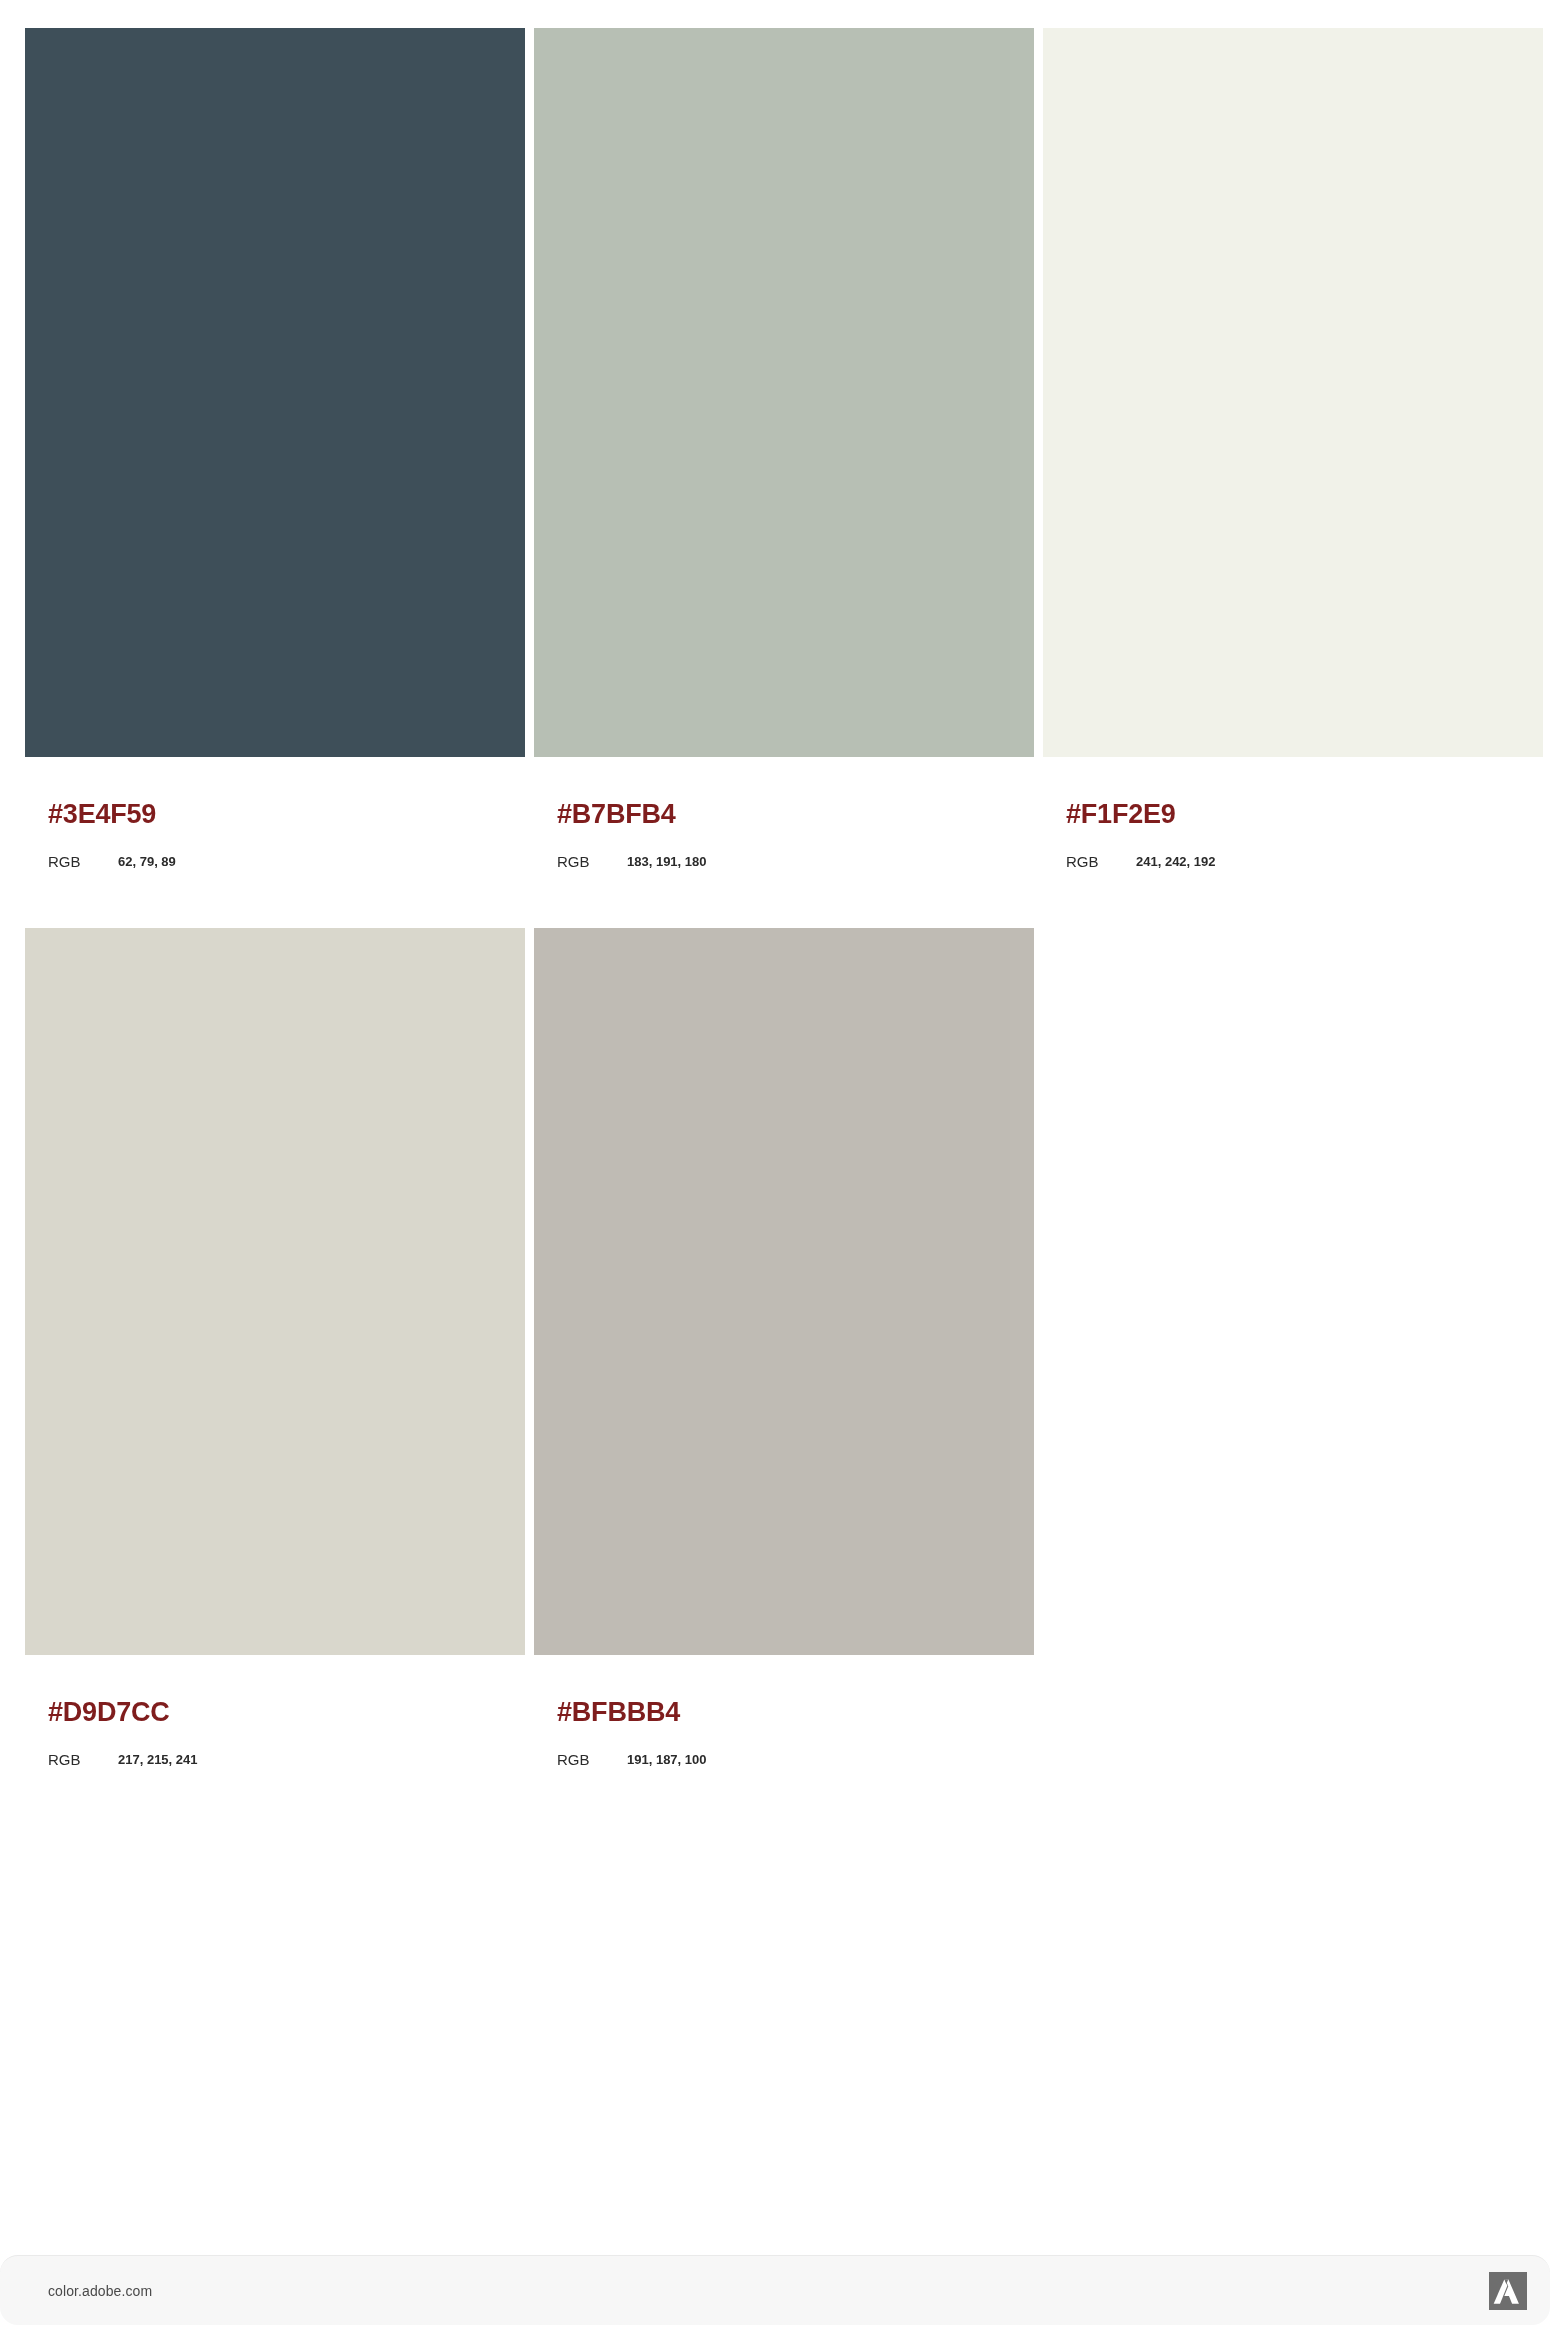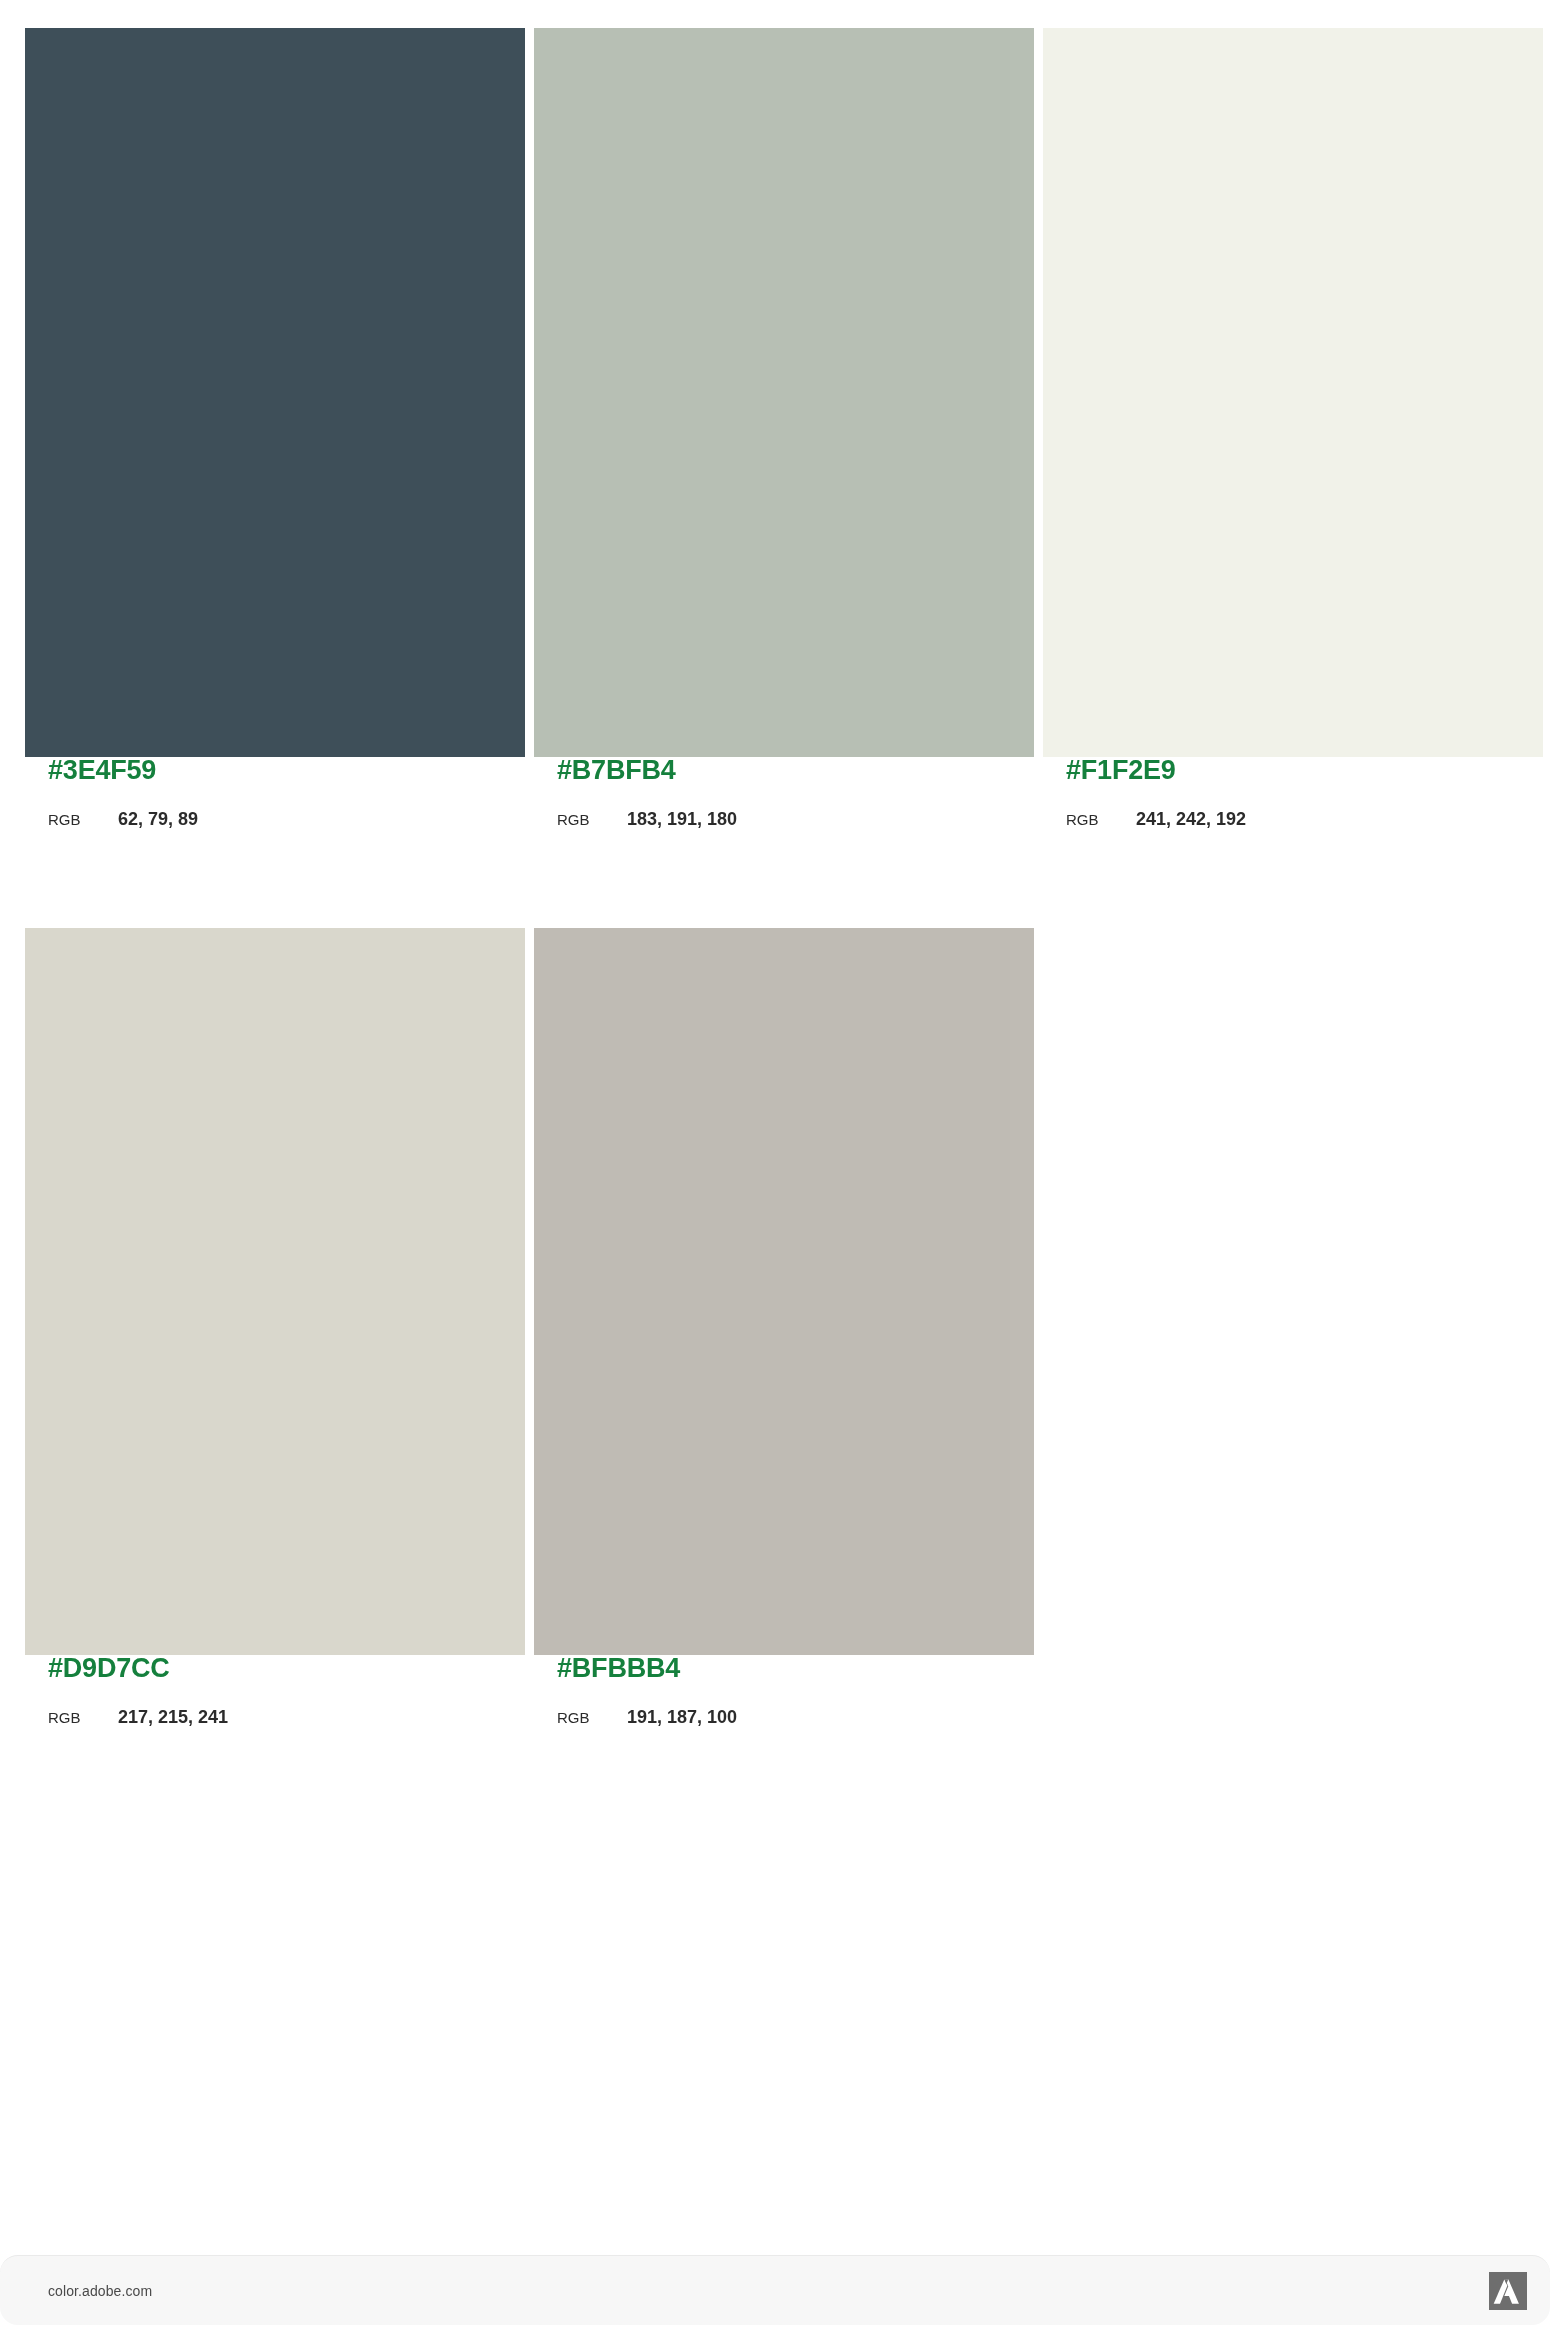--- a/index.html
+++ b/index.html
@@ -57,22 +57,23 @@
     height: 727px;
   }
 
   .meta {
     padding-left: 23px;
   }
 
   .hex {
     font-size: 27px;
     font-weight: bold;
-    color: #15803d;
+    color: #7f1d1d;
     letter-spacing: -0.2px;
+    margin-top: 44px;
     line-height: 1;
     white-space: nowrap;
   }
 
   .rgb-line {
     margin-top: 26px;
     display: flex;
     align-items: center;
     line-height: 1;
     white-space: nowrap;
@@ -80,21 +81,21 @@
 
   .rgb-label {
     font-size: 15px;
     font-weight: normal;
     color: #2b2b2b;
     width: 70px;
     flex: 0 0 auto;
   }
 
   .rgb-value {
-    font-size: 18px;
+    font-size: 13px;
     font-weight: bold;
     color: #2b2b2b;
   }
 
   
   .footer {
     position: absolute;
     left: 0;
     bottom: 0;
     width: 1550px;

